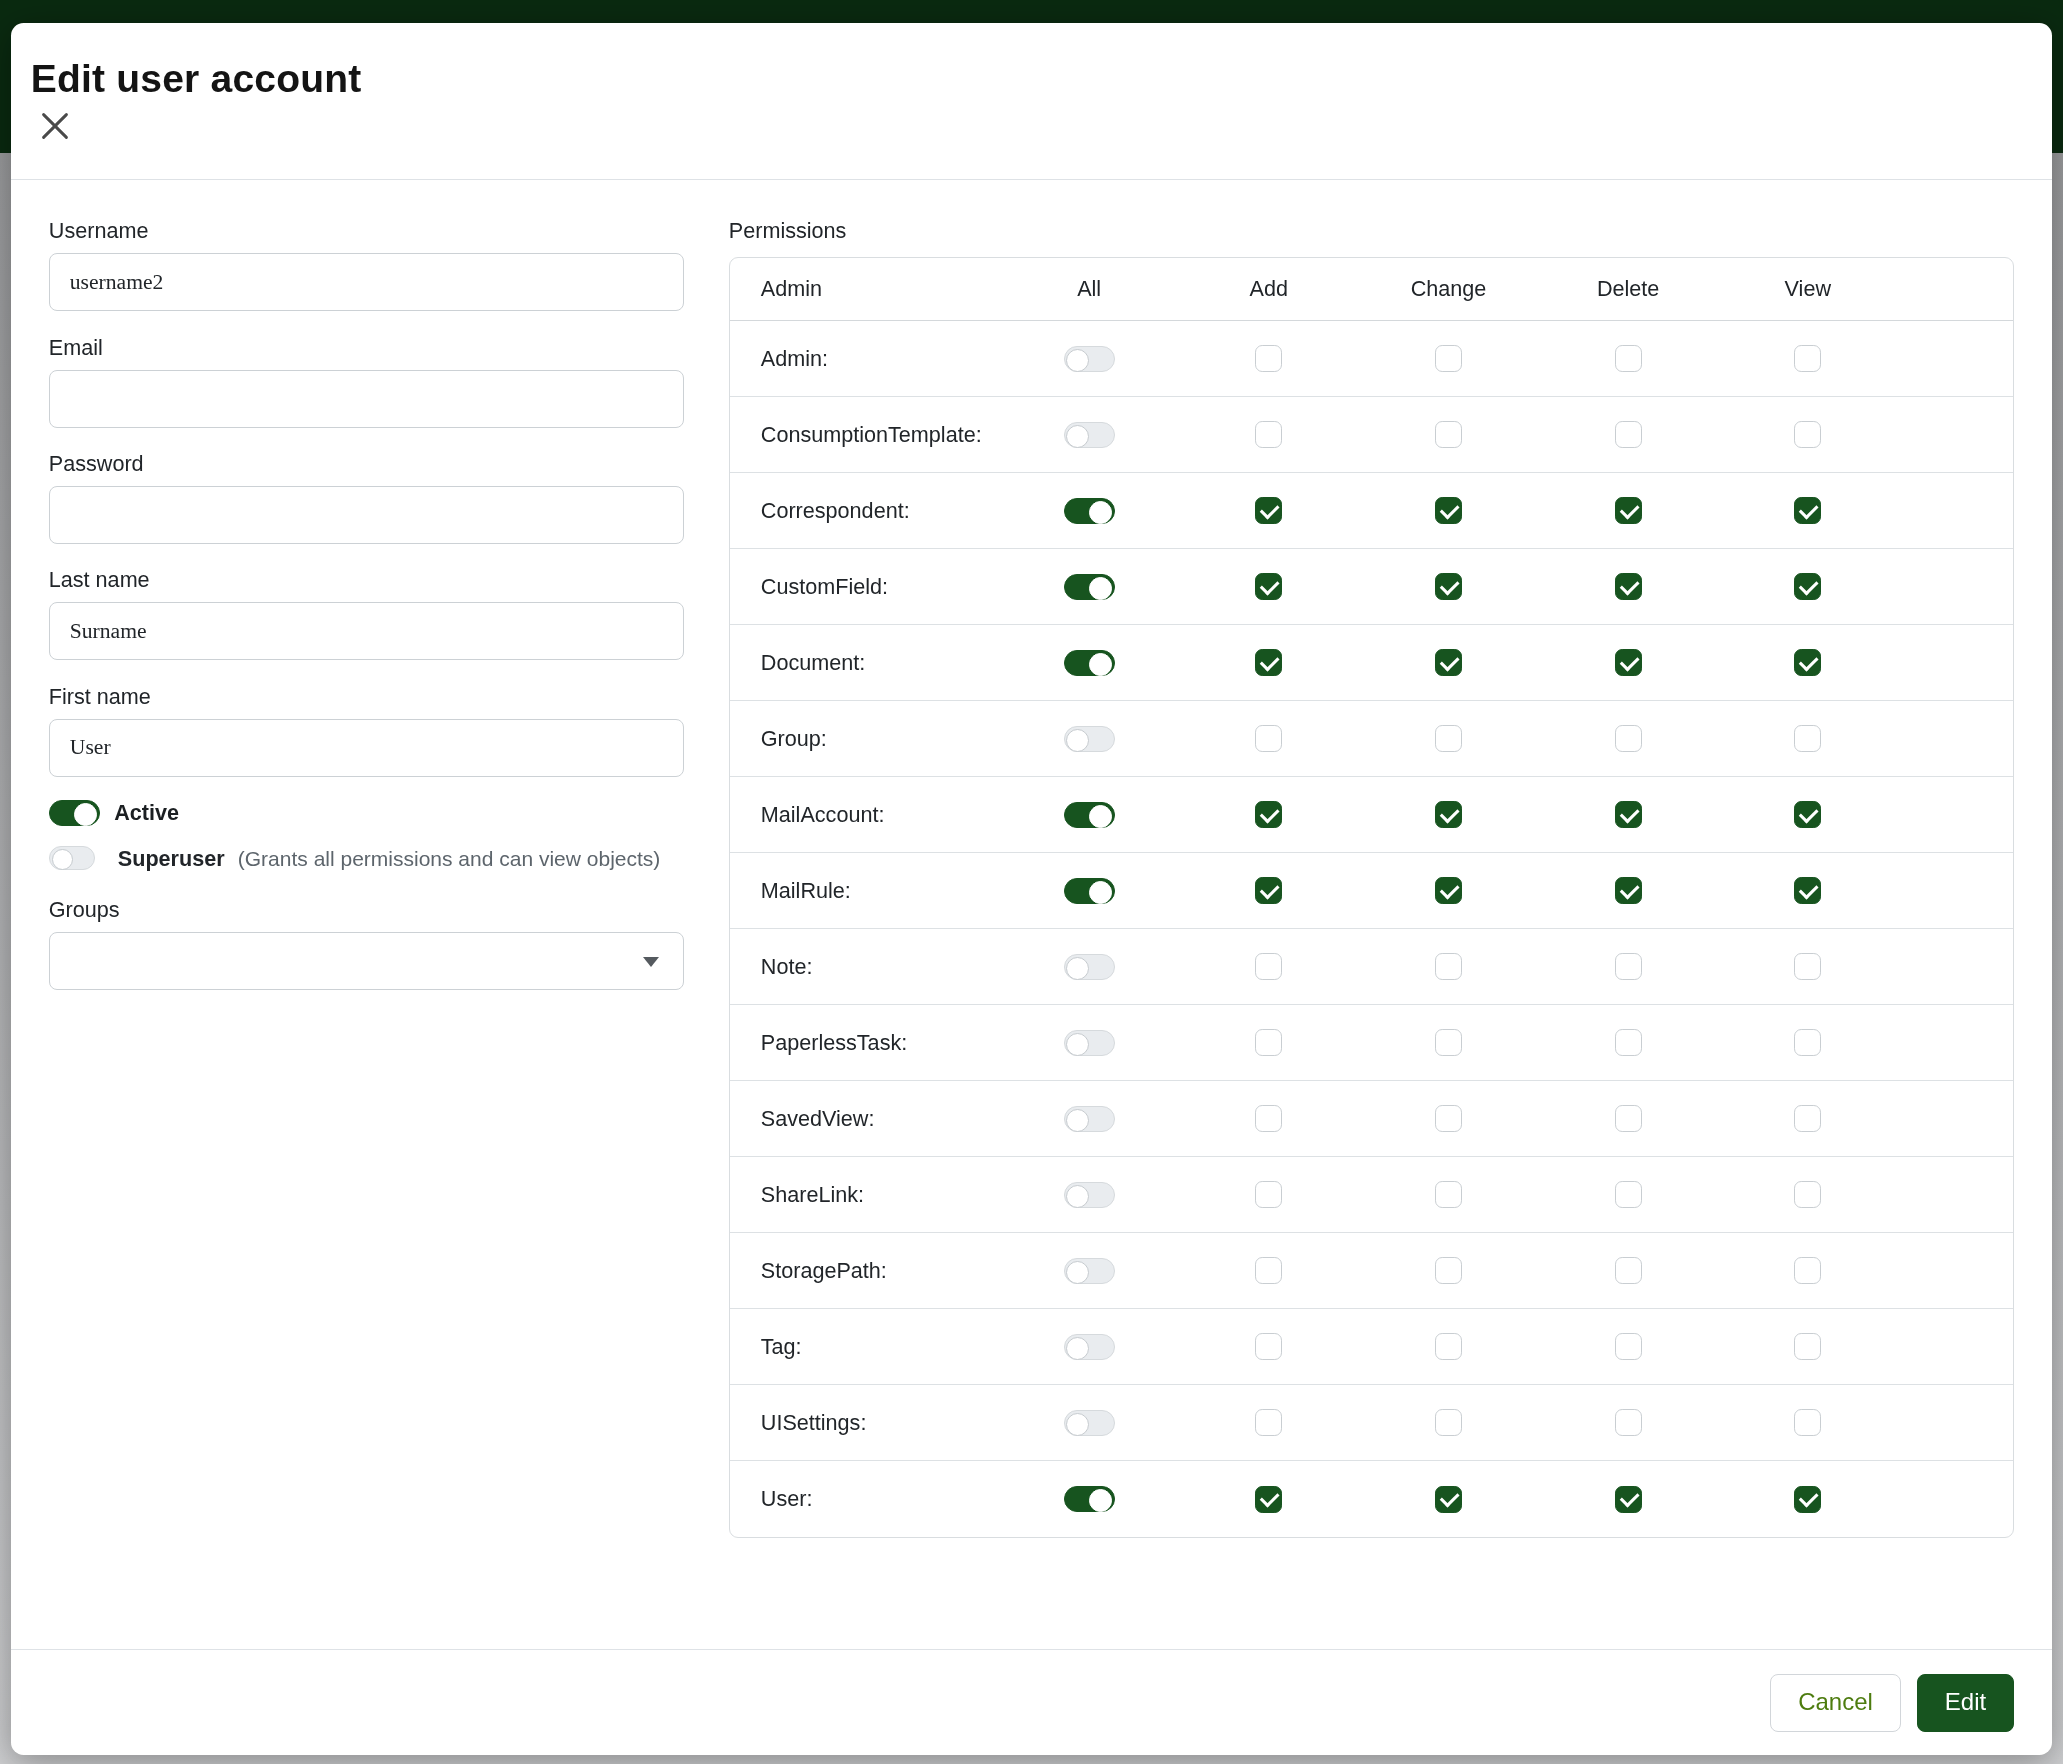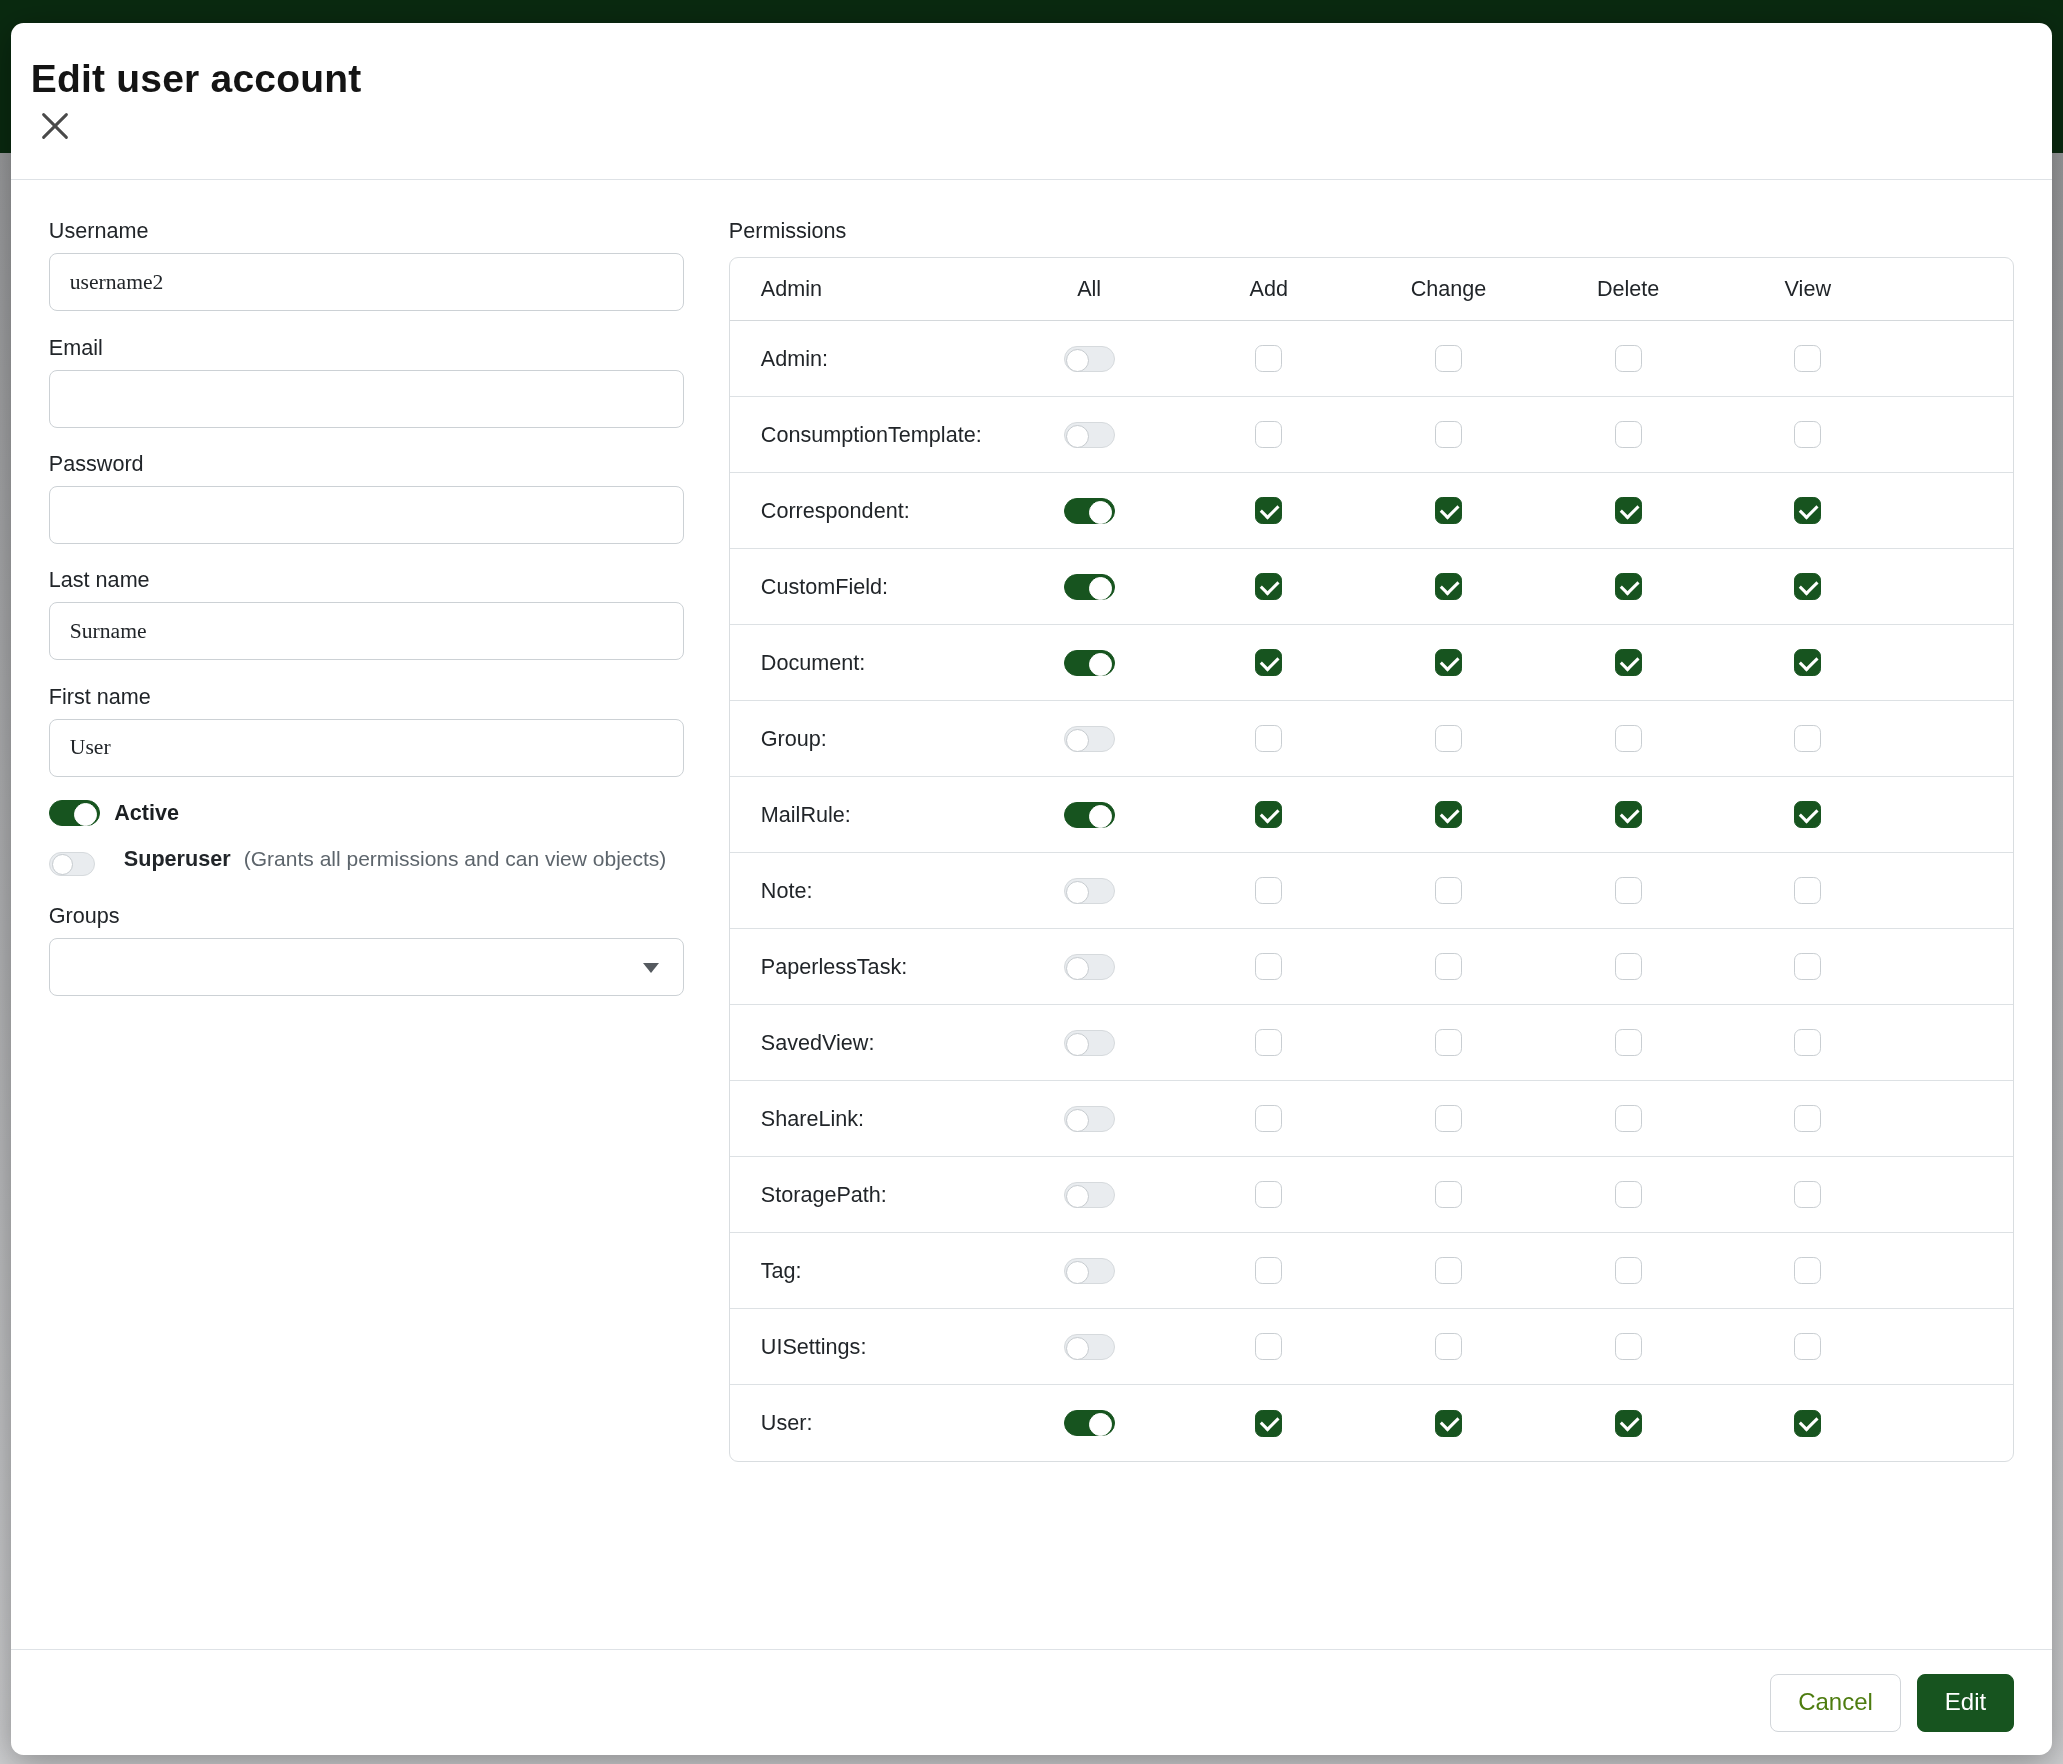--- a/index.html
+++ b/index.html
@@ -89,21 +89,21 @@
     background: #fff;
     border: 0.9px solid #c6cbcf;
   }
   .switch.on { background: var(--primary); border-color: var(--primary); }
   .switch.on::after { left: auto; right: 1.8px; border-color: #fff; }
   .switch.sm { width: 46px; height: 24px; }
   .switch.sm::after { width: 19px; height: 19px; }
 
   .toggle-row { display: flex; align-items: center; gap: 14.4px; margin: 10.8px 0 16px 0; }
   .toggle-row .toggle-label { font-size: 21.6px; font-weight: 600; color: #1b1f22; }
-  .superuser-row { display: flex; align-items: flex-end; gap: 29px; margin-bottom: 27px; }
+  .superuser-row { display: flex; align-items: flex-start; gap: 23px; margin-bottom: 21px; }
   .superuser-row .switch { margin-top: 3.6px; }
   .superuser-text { font-size: 21.6px; line-height: 1.55; }
   .superuser-text .toggle-label { font-weight: 600; margin-right: 7.2px; }
   .superuser-hint { color: #5d656c; font-size: 21px; }
 
   
   .perm-label { font-size: 21.6px; margin-bottom: 12.6px; color: #212529; }
   .table-wrap { border: 0.9px solid #d9dde0; border-radius: 9px; overflow: hidden; }
   table { width: 100%; border-collapse: collapse; table-layout: fixed; }
   th {
@@ -300,20 +300,29 @@
               <tr>
                 <td class="perm-type">Group:</td>
                 <td><div class="switch"></div></td>
                 <td><div class="cb"></div></td>
                 <td><div class="cb"></div></td>
                 <td><div class="cb"></div></td>
                 <td><div class="cb"></div></td>
                 <td></td>
               </tr>
               <tr>
+                <td class="perm-type">MailAccount:</td>
+                <td><div class="switch on"></div></td>
+                <td><div class="cb checked"></div></td>
+                <td><div class="cb checked"></div></td>
+                <td><div class="cb checked"></div></td>
+                <td><div class="cb checked"></div></td>
+                <td></td>
+              </tr>
+              <tr>
                 <td class="perm-type">MailRule:</td>
                 <td><div class="switch on"></div></td>
                 <td><div class="cb checked"></div></td>
                 <td><div class="cb checked"></div></td>
                 <td><div class="cb checked"></div></td>
                 <td><div class="cb checked"></div></td>
                 <td></td>
               </tr>
               <tr>
                 <td class="perm-type">Note:</td>

